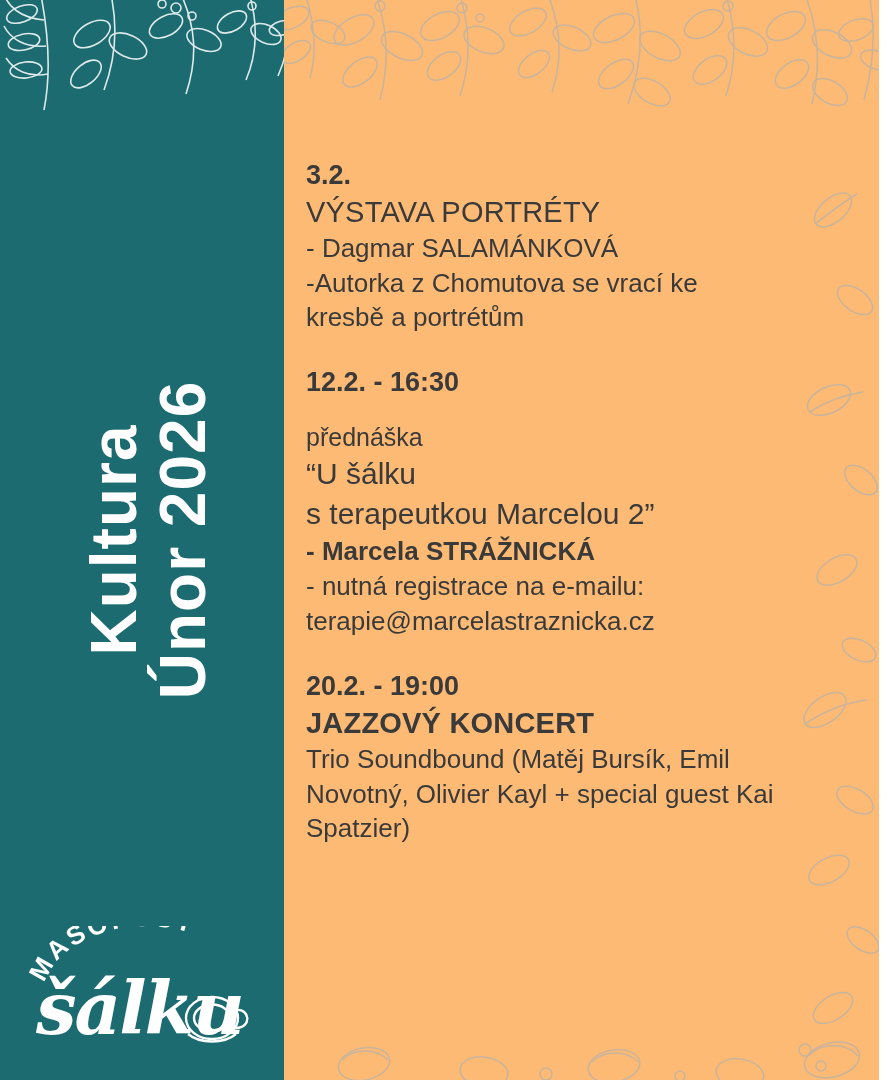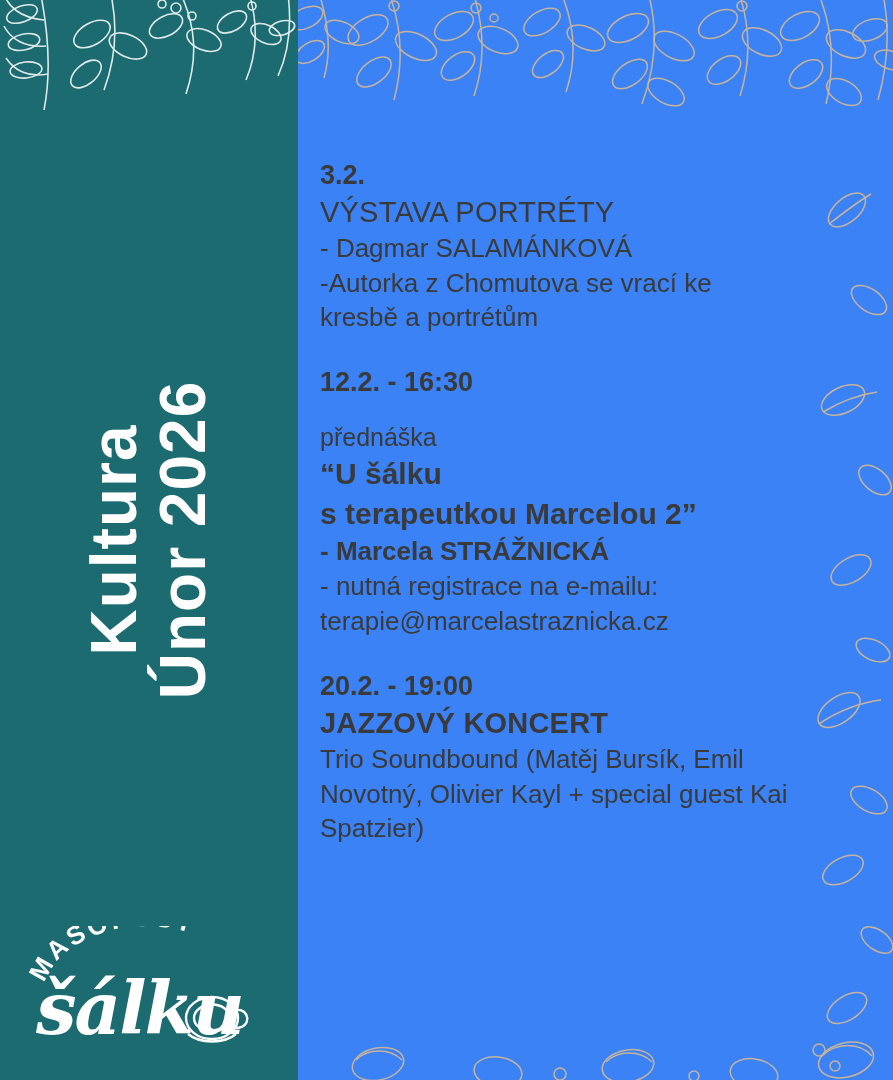--- a/index.html
+++ b/index.html
@@ -99,25 +99,25 @@
     position: absolute;
     left: 150px;
     top: 62px;
     width: 76px;
     height: 60px;
   }
 
   
   .content {
     position: absolute;
-    left: 298px;
+    left: 284px;
     top: 0;
     width: 595px;
     height: 1080px;
-    background: #3b82f6;
+    background: #fdba74;
     overflow: hidden;
   }
 
   .top-leaves {
     position: absolute;
     left: 0;
     top: 0;
     width: 595px;
     height: 170px;
   }
@@ -160,21 +160,21 @@
   }
   .ev-title-caps.bold { font-weight: bold; }
   .ev-line {
     font-size: 26px;
     line-height: 1.34;
     color: #3a3a3a;
   }
   .ev-line.bold { font-weight: bold; }
   .ev-big {
     font-size: 30px;
-    font-weight: bold;
+    font-weight: normal;
     line-height: 1.34;
     color: #3a3a3a;
   }
   .ev-sub {
     font-size: 25px;
     line-height: 1.33;
     color: #3a3a3a;
     margin-top: 20px;
   }
 </style>

